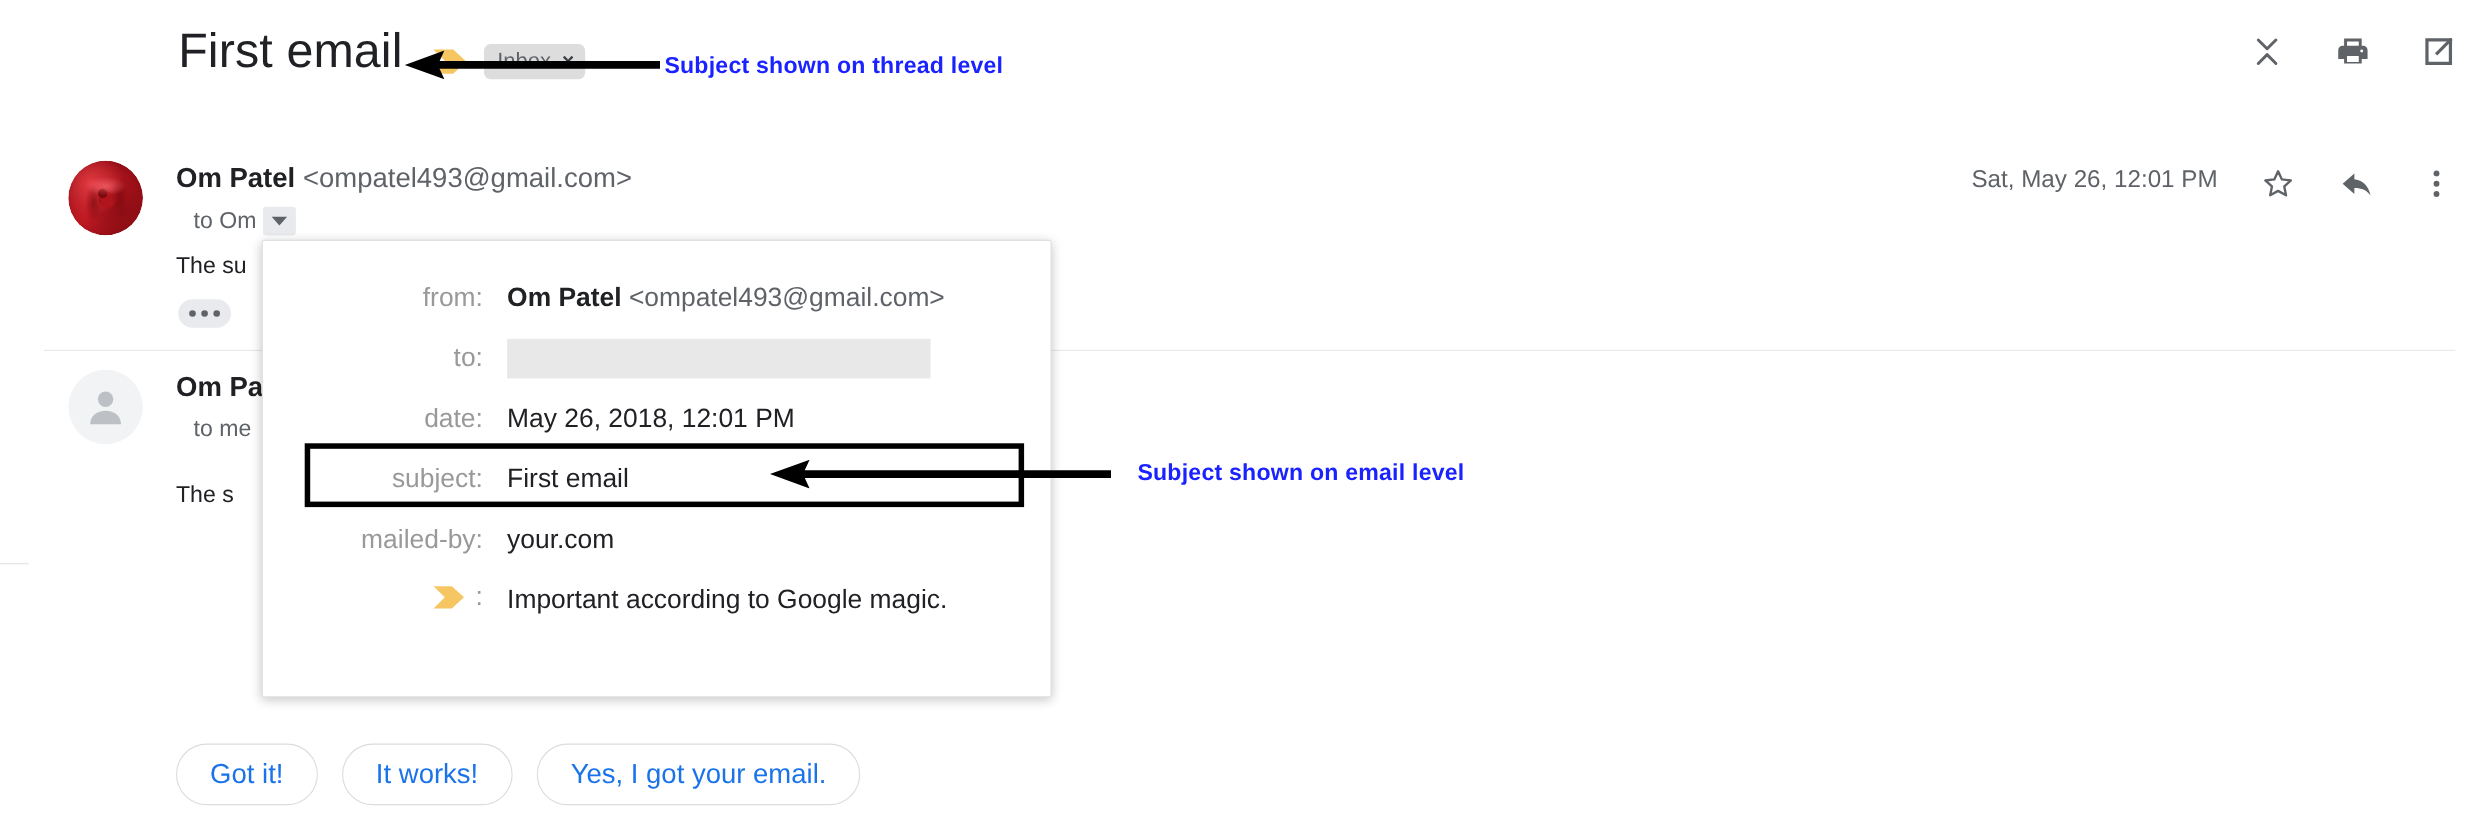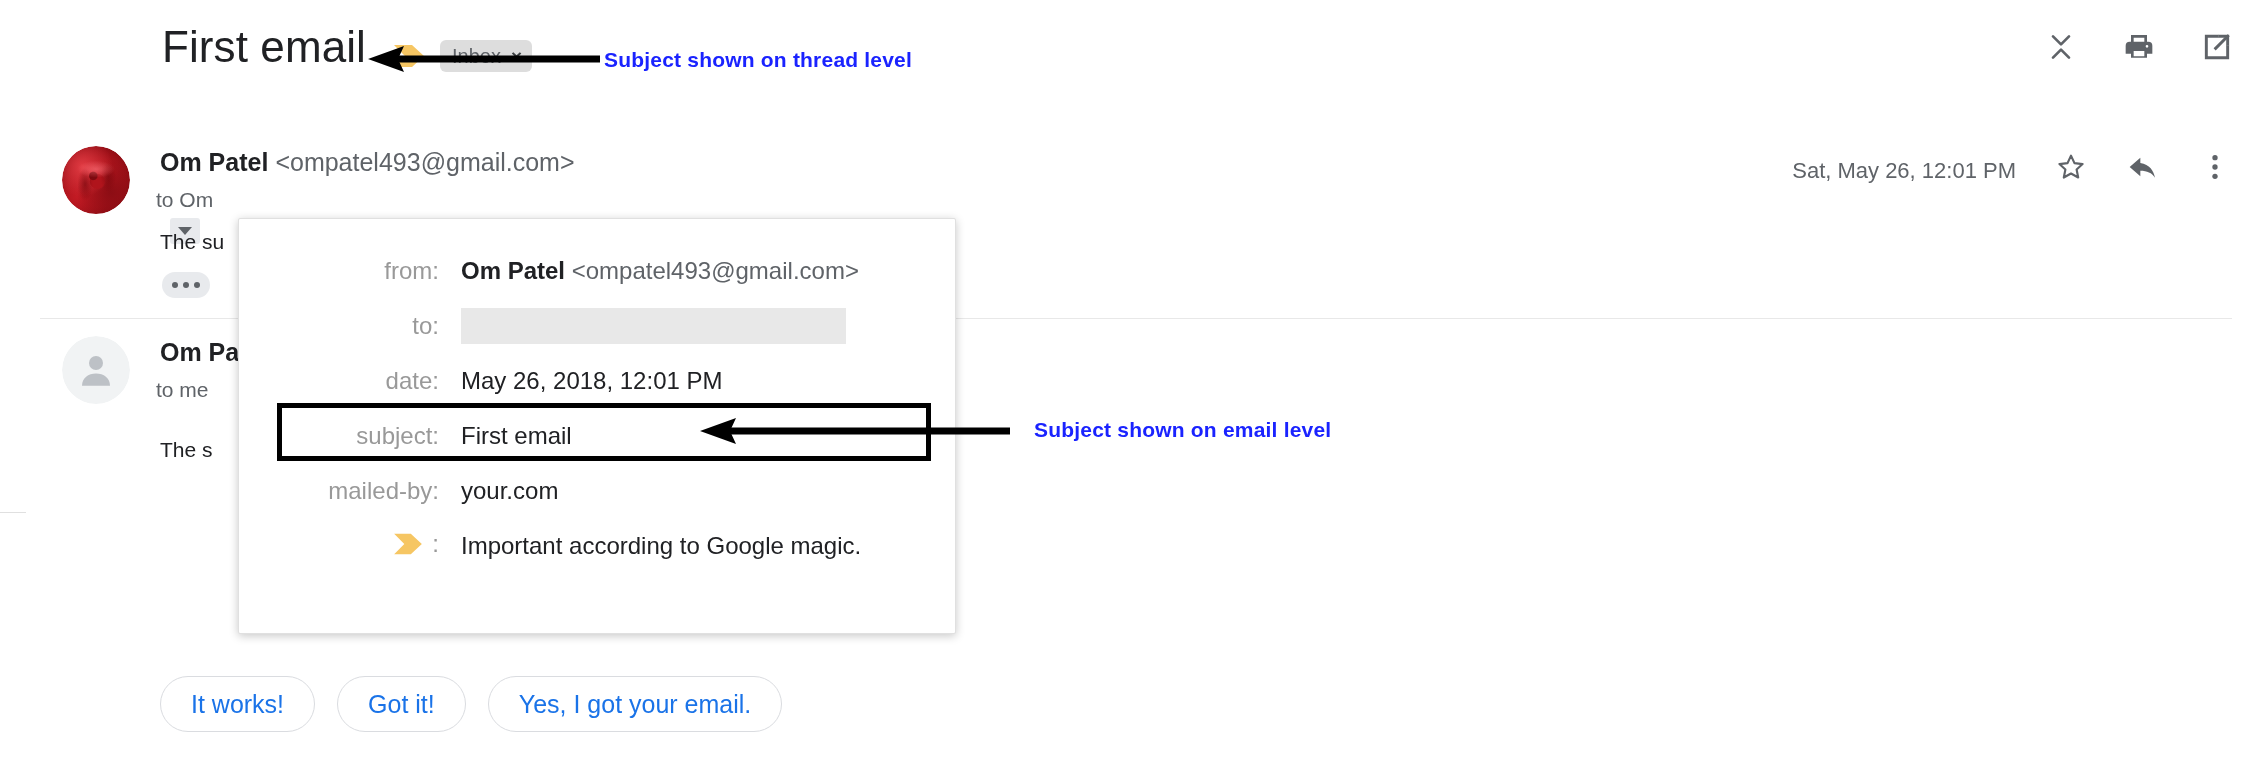--- a/index.html
+++ b/index.html
@@ -161,29 +161,28 @@
     color: #202124;
   }
   .sender-email {
     font-weight: 400;
     color: #5f6368;
     margin-left: 7px;
   }
 
   .recipient-line {
     position: absolute;
-    left: 156px;
+    left: 176px;
     top: 60px;
     font-size: 21px;
     color: #5f6368;
     display: flex;
     align-items: center;
     gap: 6px;
     white-space: nowrap;
-    flex-direction: column;
   }
   .details-caret {
     width: 30px;
     height: 26px;
     display: flex;
     align-items: center;
     justify-content: center;
     border-radius: 3px;
   }
   .details-caret.open { background: #e8eaed; }
@@ -218,21 +217,21 @@
     border-radius: 50%;
     background: #5f6368;
     display: block;
   }
 
   .msg-meta {
     position: absolute;
     right: 30px;
     top: 22px;
     display: flex;
-    align-items: flex-end;
+    align-items: flex-start;
     gap: 38px;
   }
   .msg-time {
     font-size: 22px;
     color: #5f6368;
     white-space: nowrap;
   }
   .msg-action {
     width: 34px;
     height: 34px;
@@ -539,16 +538,16 @@
 
 <div class="anno-arrow arrow-2">
   <svg width="310" height="26" viewBox="0 0 310 26">
     <path d="M310 13 L30 13" stroke="#000000" stroke-width="7" fill="none"></path>
     <path d="M0 13 L36 0 L30 13 L36 26 Z" fill="#000000"></path>
   </svg>
 </div>
 <div class="anno-text anno-2">Subject shown on email level</div>
 
 <div class="smart-replies">
+  <button class="smart-reply">Got it!</button>
   <button class="smart-reply">It works!</button>
-  <button class="smart-reply">Got it!</button>
   <button class="smart-reply">Yes, I got your email.</button>
 </div>
 
 </body></html>

